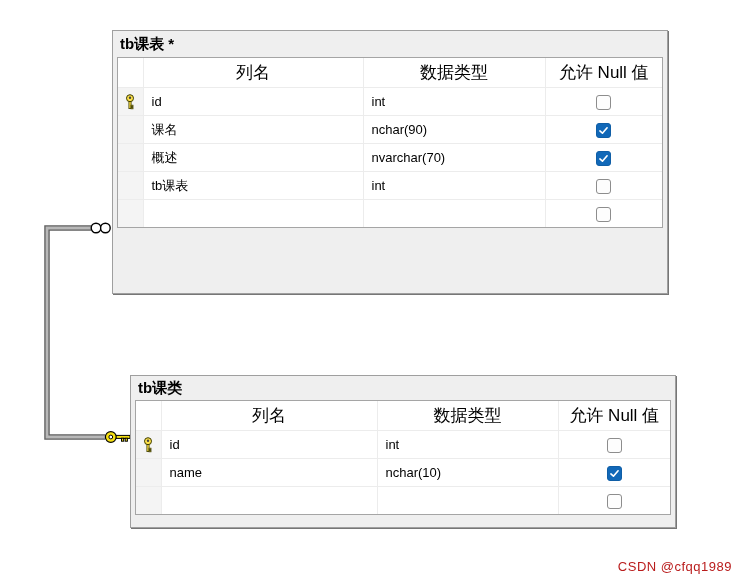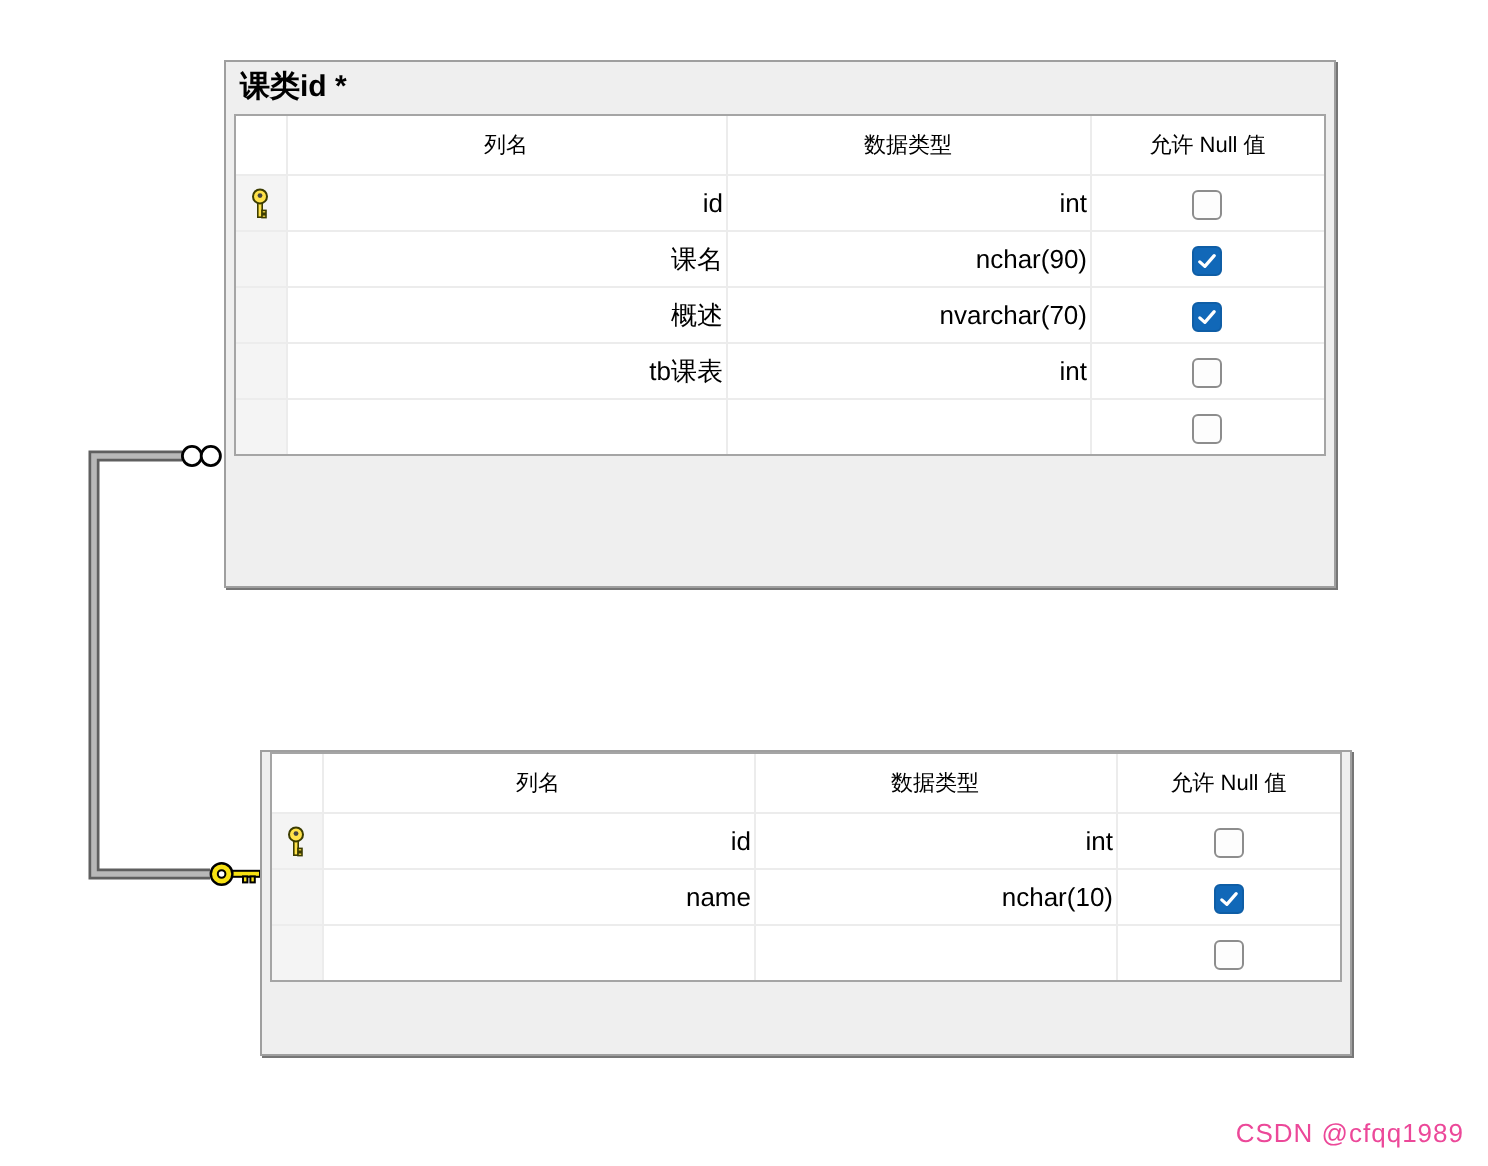--- a/index.html
+++ b/index.html
@@ -29,58 +29,58 @@
     margin:0 4px;background:#ffffff;
     border:1px solid #a5a5a5;
   }
 
   table.designer-grid{
     border-collapse:collapse;table-layout:fixed;width:100%;
     font-size:13px;
   }
   .designer-grid th{
     height:27px;font-weight:normal;text-align:center;
-    font-size:11px;color:#000;
+    font-size:17px;color:#000;
     border:1px solid #ececec;border-top:none;
     background:#ffffff;
   }
   .designer-grid td{
     height:25px;border:1px solid #ececec;
     overflow:hidden;white-space:nowrap;
     background:#ffffff;
   }
   .designer-grid th:first-child, .designer-grid td:first-child{border-left:none;}
   .designer-grid th:last-child, .designer-grid td:last-child{border-right:none;text-align:center;}
   .designer-grid tr:last-child td{border-bottom:none;}
 
   td.rowhead{background:#f4f4f4;text-align:center;vertical-align:middle;}
   td.rowhead .pk-icon{visibility:hidden;vertical-align:middle;}
   td.rowhead.pk .pk-icon{visibility:visible;}
 
-  td.c-name, td.c-type{padding-left:8px;text-align:right;}
+  td.c-name, td.c-type{padding-left:8px;}
   td.c-null{text-align:center;vertical-align:middle;}
 
   
   .checkbox{
     display:inline-flex;align-items:center;justify-content:center;
     width:15px;height:15px;border-radius:3px;box-sizing:border-box;
     vertical-align:middle;
   }
   .checkbox.unchecked{background:#fdfdfd;border:1px solid #8d8d8d;}
   .checkbox.checked{background:#1168b8;border:1px solid #0f5ea6;}
   .checkbox .check-glyph{display:none;}
   .checkbox.checked .check-glyph{display:block;}
 
   
   #connector-overlay{position:absolute;left:0;top:0;pointer-events:none;}
 
   
   .watermark{
     position:absolute;right:12px;bottom:9px;
-    font-size:13px;color:#ec4899;letter-spacing:0.5px;
+    font-size:13px;color:#b91c1c;letter-spacing:0.5px;
   }
 </style>
 </head>
 <body>
 
 <svg id="connector-overlay" width="744" height="583" viewBox="0 0 744 583">
   <g>
     <path d="M91 228 H47 V437 H105" fill="none" stroke="#5f5f5f" stroke-width="5.5"></path>
     <path d="M91 228 H47 V437 H105" fill="none" stroke="#b8b8b8" stroke-width="2.8"></path>
   </g>
@@ -93,21 +93,21 @@
   <g transform="translate(104,430)">
     <rect x="11.5" y="5.4" width="14.5" height="3" fill="#f7e112" stroke="#000000" stroke-width="1"></rect>
     <rect x="17.5" y="8.2" width="2.2" height="3" fill="#f7e112" stroke="#000000" stroke-width="1"></rect>
     <rect x="21.2" y="8.2" width="2.2" height="3" fill="#f7e112" stroke="#000000" stroke-width="1"></rect>
     <circle cx="6.8" cy="7" r="5.4" fill="#f7e112" stroke="#000000" stroke-width="1.2"></circle>
     <circle cx="6.8" cy="7" r="1.9" fill="#ffffff" stroke="#000000" stroke-width="1"></circle>
   </g>
 </svg>
 
 <div class="table-window" id="table-window-1">
-  <div class="window-title">课类id *</div>
+  <div class="window-title">tb课表 *</div>
   <div class="grid-wrap">
     <table class="designer-grid">
       <colgroup>
           <col style="width:25px">
           <col style="width:220px">
           <col style="width:182px">
           <col>
         </colgroup>
       <tbody>
           <tr>
@@ -168,20 +168,21 @@
         <td class="c-name"></td>
         <td class="c-type"></td>
         <td class="c-null"><span class="checkbox unchecked"></span></td>
       </tr>
     </tbody>
       </table>
   </div>
 </div>
 
 <div class="table-window" id="table-window-2">
+  <div class="window-title">tb课类</div>
   <div class="grid-wrap">
     <table class="designer-grid">
       <colgroup>
           <col style="width:25px">
           <col style="width:216px">
           <col style="width:181px">
           <col>
         </colgroup>
       <tbody>
           <tr>

